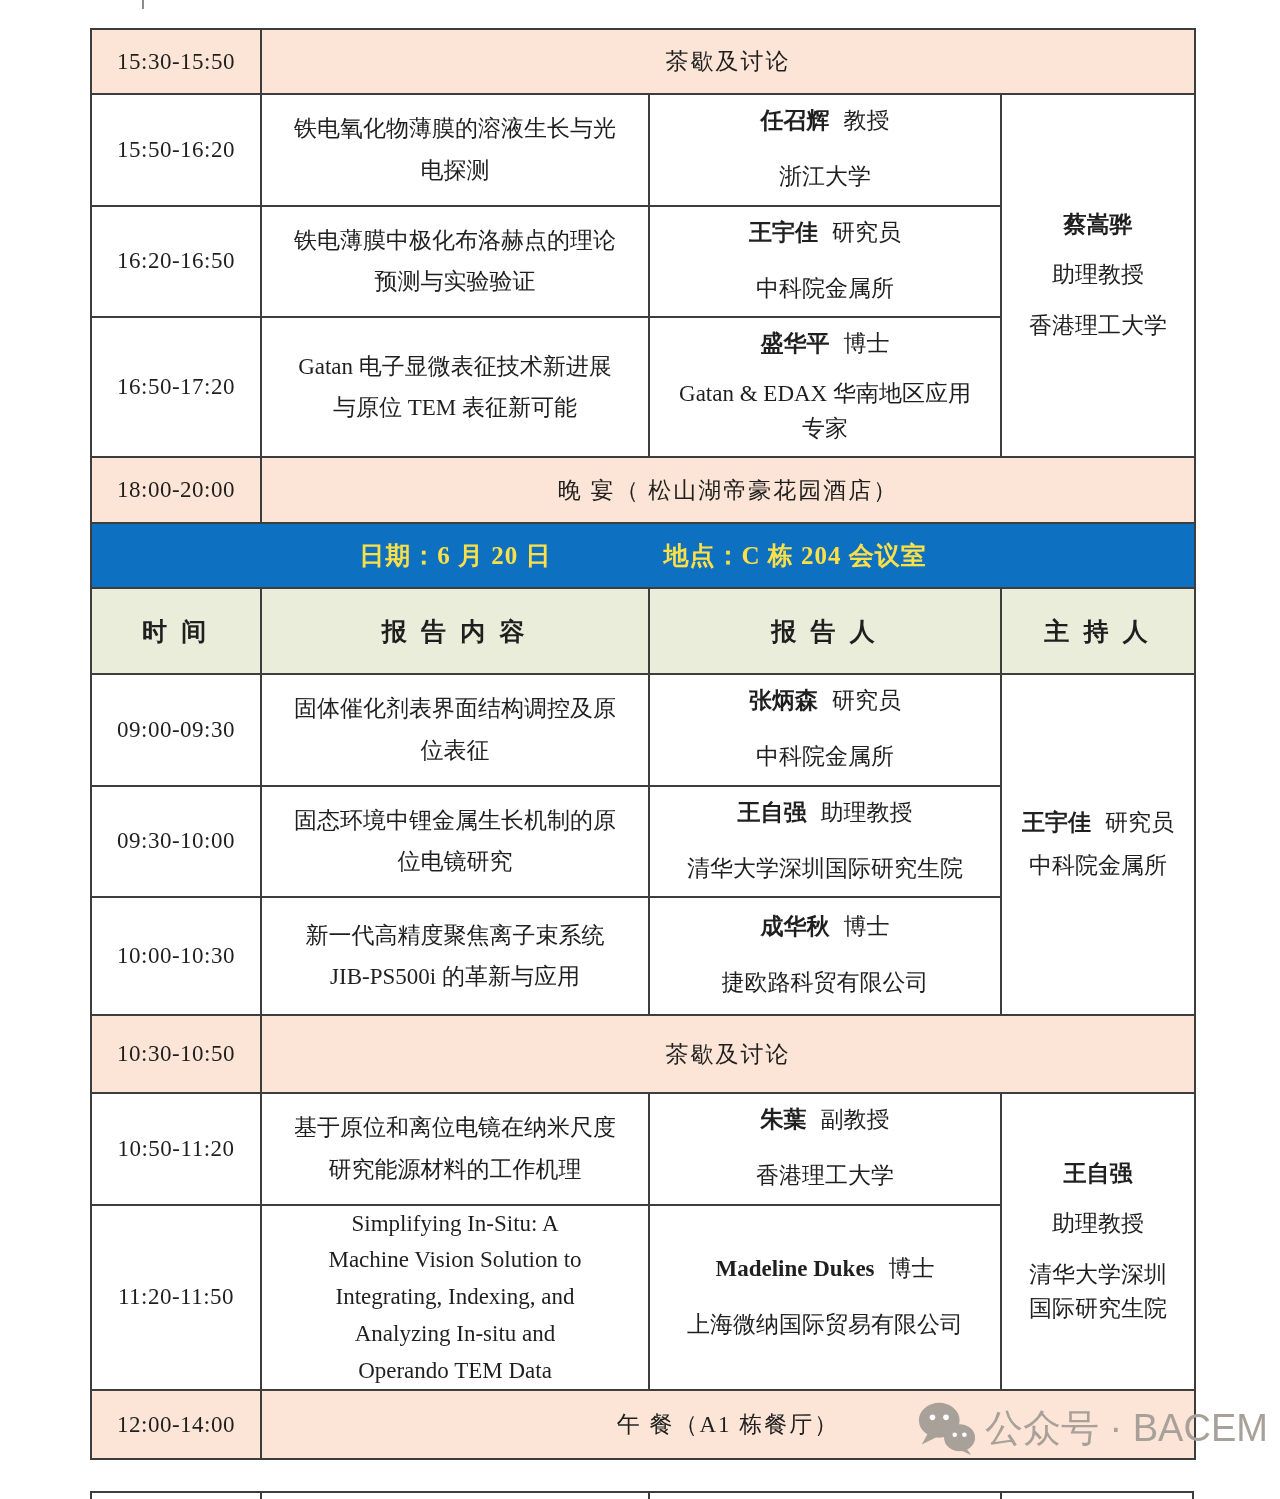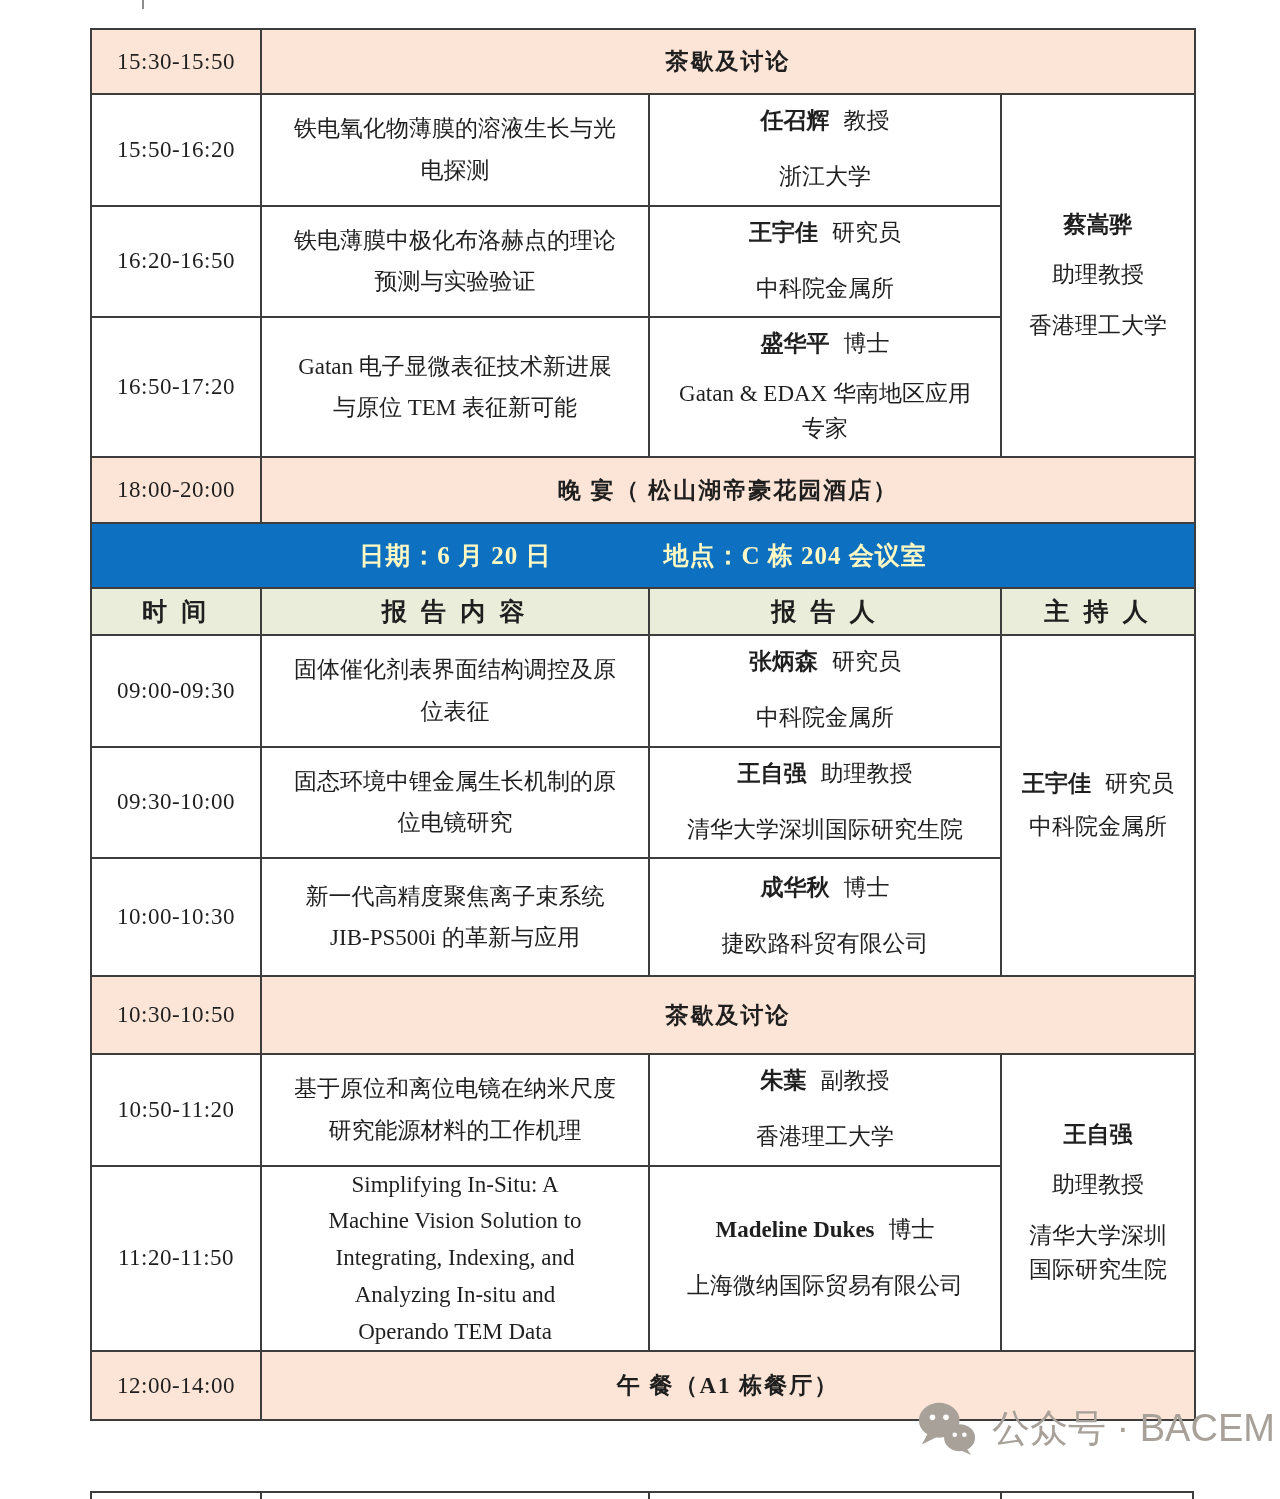--- a/index.html
+++ b/index.html
@@ -16,46 +16,46 @@
     border-collapse:collapse; table-layout:fixed;
   }
   .schedule td {
     border:2px solid #3d3d3d; vertical-align:middle; text-align:center;
     padding:0; font-size:23px;
   }
   .c-time{width:170px} .c-content{width:388px} .c-speaker{width:352px} .c-host{width:194px}
 
   .peach { background:#fce5d6; }
   .time { letter-spacing:0.5px; }
-  .band-label { font-weight:700; font-size:24px; letter-spacing:2px; }
+  .band-label { font-weight:400; font-size:24px; letter-spacing:2px; }
 
   .title { line-height:1.8; white-space:pre-line; padding:8px 14px; }
   .title.en { line-height:1.6; }
 
   .cellflex { display:flex; flex-direction:column; align-items:center; justify-content:center; gap:24px; padding:10px 8px; }
   .nm { font-weight:700; }
   .tt { margin-left:14px; }
   .org { white-space:pre-line; line-height:1.5; }
 
   .hostflex { display:flex; flex-direction:column; align-items:center; justify-content:center; gap:16px; line-height:1.5; padding:8px 4px;text-align:right; }
   .hostflex.tight { gap:8px; }
   .host-name { font-weight:700; }
   .host-org { white-space:pre-line; }
 
   tr.banner td { background:#0e70c0; border-color:#3d3d3d; }
-  .banner-inner { display:flex; justify-content:center; gap:112px; color:#fef9c3; font-weight:700; font-size:25px; letter-spacing:1px; }
+  .banner-inner { display:flex; justify-content:center; gap:112px; color:#fde047; font-weight:700; font-size:25px; letter-spacing:1px; }
 
   tr.colhead td { background:#e9edda; font-weight:700; font-size:25px; letter-spacing:4px; }
 
   .bottom-line { position:absolute; left:90px; top:1491px; width:1104px; height:8px; border-top:2px solid #3d3d3d; }
   .bottom-line .tick { position:absolute; top:0; width:2px; height:8px; background:#3d3d3d; }
 
   .watermark {
     position:absolute; left:916px; top:1400px; z-index:5;
-    display:flex; align-items:center; gap:16px;
+    display:flex; align-items:center; gap:9px;
     font-family:"Liberation Sans",sans-serif; font-size:38px;
     color:#a8a19a; white-space:nowrap;
   }
 </style>
 </head>
 <body>
 
 <div class="top-tick"></div>
 
 <table class="schedule">
@@ -123,21 +123,21 @@
 
     <tr class="banner" style="height:65px">
       <td colspan="4">
         <div class="banner-inner">
           <span>日期：6 月 20 日</span>
           <span>地点：C 栋 204 会议室</span>
         </div>
       </td>
     </tr>
 
-    <tr class="colhead" style="height:47px">
+    <tr class="colhead" style="height:86px">
       <td>时 间</td>
       <td>报 告 内 容</td>
       <td>报 告 人</td>
       <td>主 持 人</td>
     </tr>
 
     <tr style="height:110px">
       <td class="time">09:00-09:30</td>
       <td class="title">固体催化剂表界面结构调控及原
 位表征</td>

